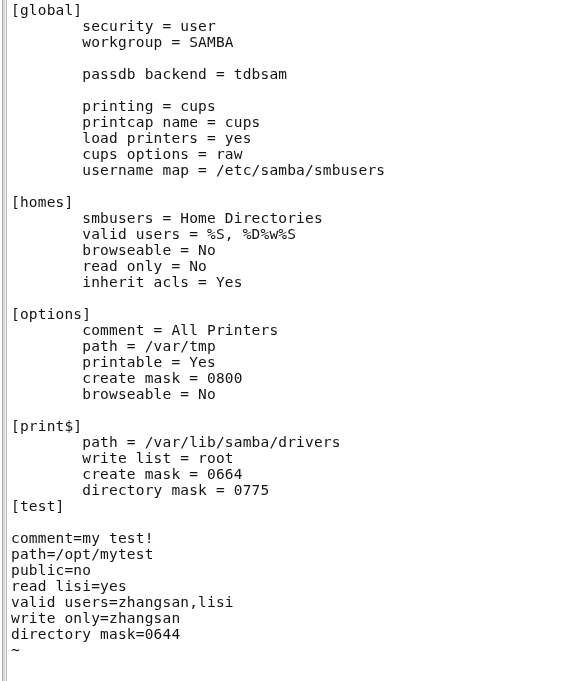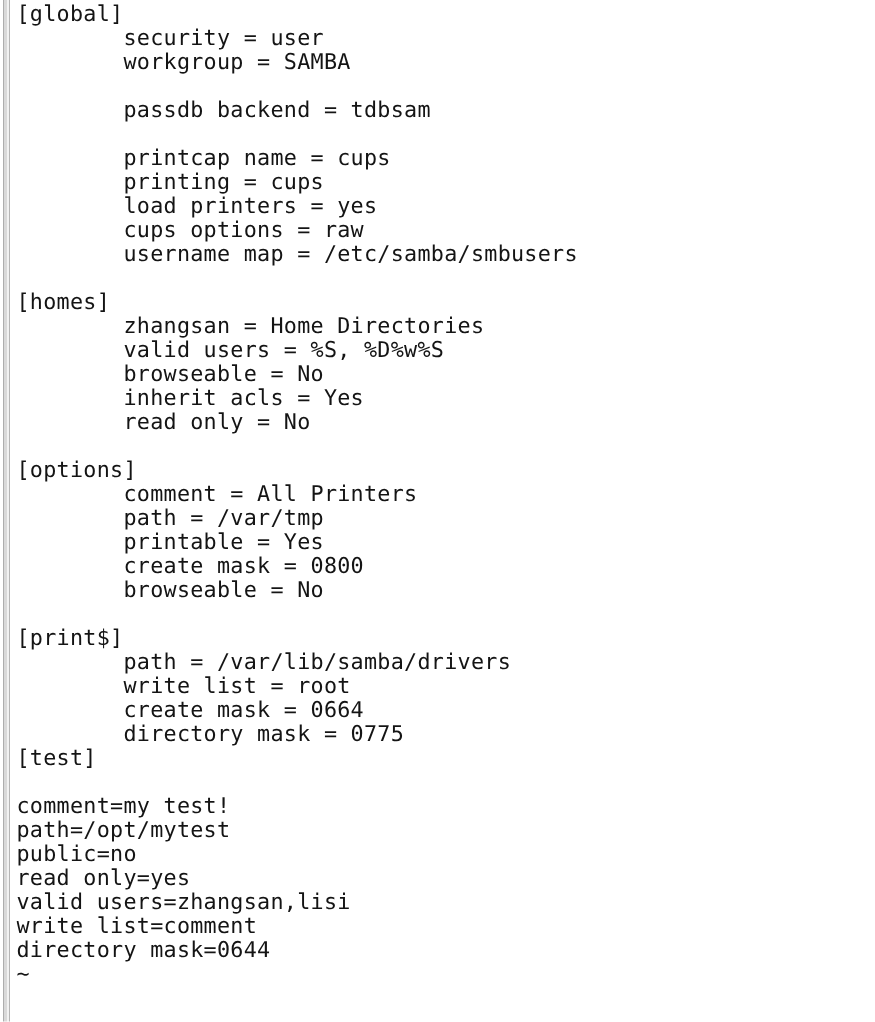--- a/index.html
+++ b/index.html
@@ -82,50 +82,50 @@
     <div class="gutter-track"></div>
   </div>
 
   <div class="text-buffer">
       <div class="code-line">[global]</div>
       <div class="code-line">        security = user</div>
       <div class="code-line">        workgroup = SAMBA</div>
       <div class="code-line blank"></div>
       <div class="code-line">        passdb backend = tdbsam</div>
       <div class="code-line blank"></div>
+      <div class="code-line">        printing = cups</div>
       <div class="code-line">        printcap name = cups</div>
-      <div class="code-line">        printing = cups</div>
       <div class="code-line">        load printers = yes</div>
       <div class="code-line">        cups options = raw</div>
       <div class="code-line">        username map = /etc/samba/smbusers</div>
       <div class="code-line blank"></div>
       <div class="code-line">[homes]</div>
-      <div class="code-line">        zhangsan = Home Directories</div>
+      <div class="code-line">        smbusers = Home Directories</div>
       <div class="code-line">        valid users = %S, %D%w%S</div>
       <div class="code-line">        browseable = No</div>
+      <div class="code-line">        read only = No</div>
       <div class="code-line">        inherit acls = Yes</div>
-      <div class="code-line">        read only = No</div>
       <div class="code-line blank"></div>
       <div class="code-line">[options]</div>
       <div class="code-line">        comment = All Printers</div>
       <div class="code-line">        path = /var/tmp</div>
       <div class="code-line">        printable = Yes</div>
       <div class="code-line">        create mask = 0800</div>
       <div class="code-line">        browseable = No</div>
       <div class="code-line blank"></div>
       <div class="code-line">[print$]</div>
       <div class="code-line">        path = /var/lib/samba/drivers</div>
       <div class="code-line">        write list = root</div>
       <div class="code-line">        create mask = 0664</div>
       <div class="code-line">        directory mask = 0775</div>
       <div class="code-line">[test]</div>
       <div class="code-line blank"></div>
       <div class="code-line">comment=my test!</div>
       <div class="code-line">path=/opt/mytest</div>
       <div class="code-line">public=no</div>
-      <div class="code-line">read only=yes</div>
+      <div class="code-line">read lisi=yes</div>
       <div class="code-line">valid users=zhangsan,lisi</div>
-      <div class="code-line">write list=comment</div>
+      <div class="code-line">write only=zhangsan</div>
       <div class="code-line">directory mask=0644</div>
       <div class="code-line">~</div>
     </div>
 
 </div>
 
 </body></html>

